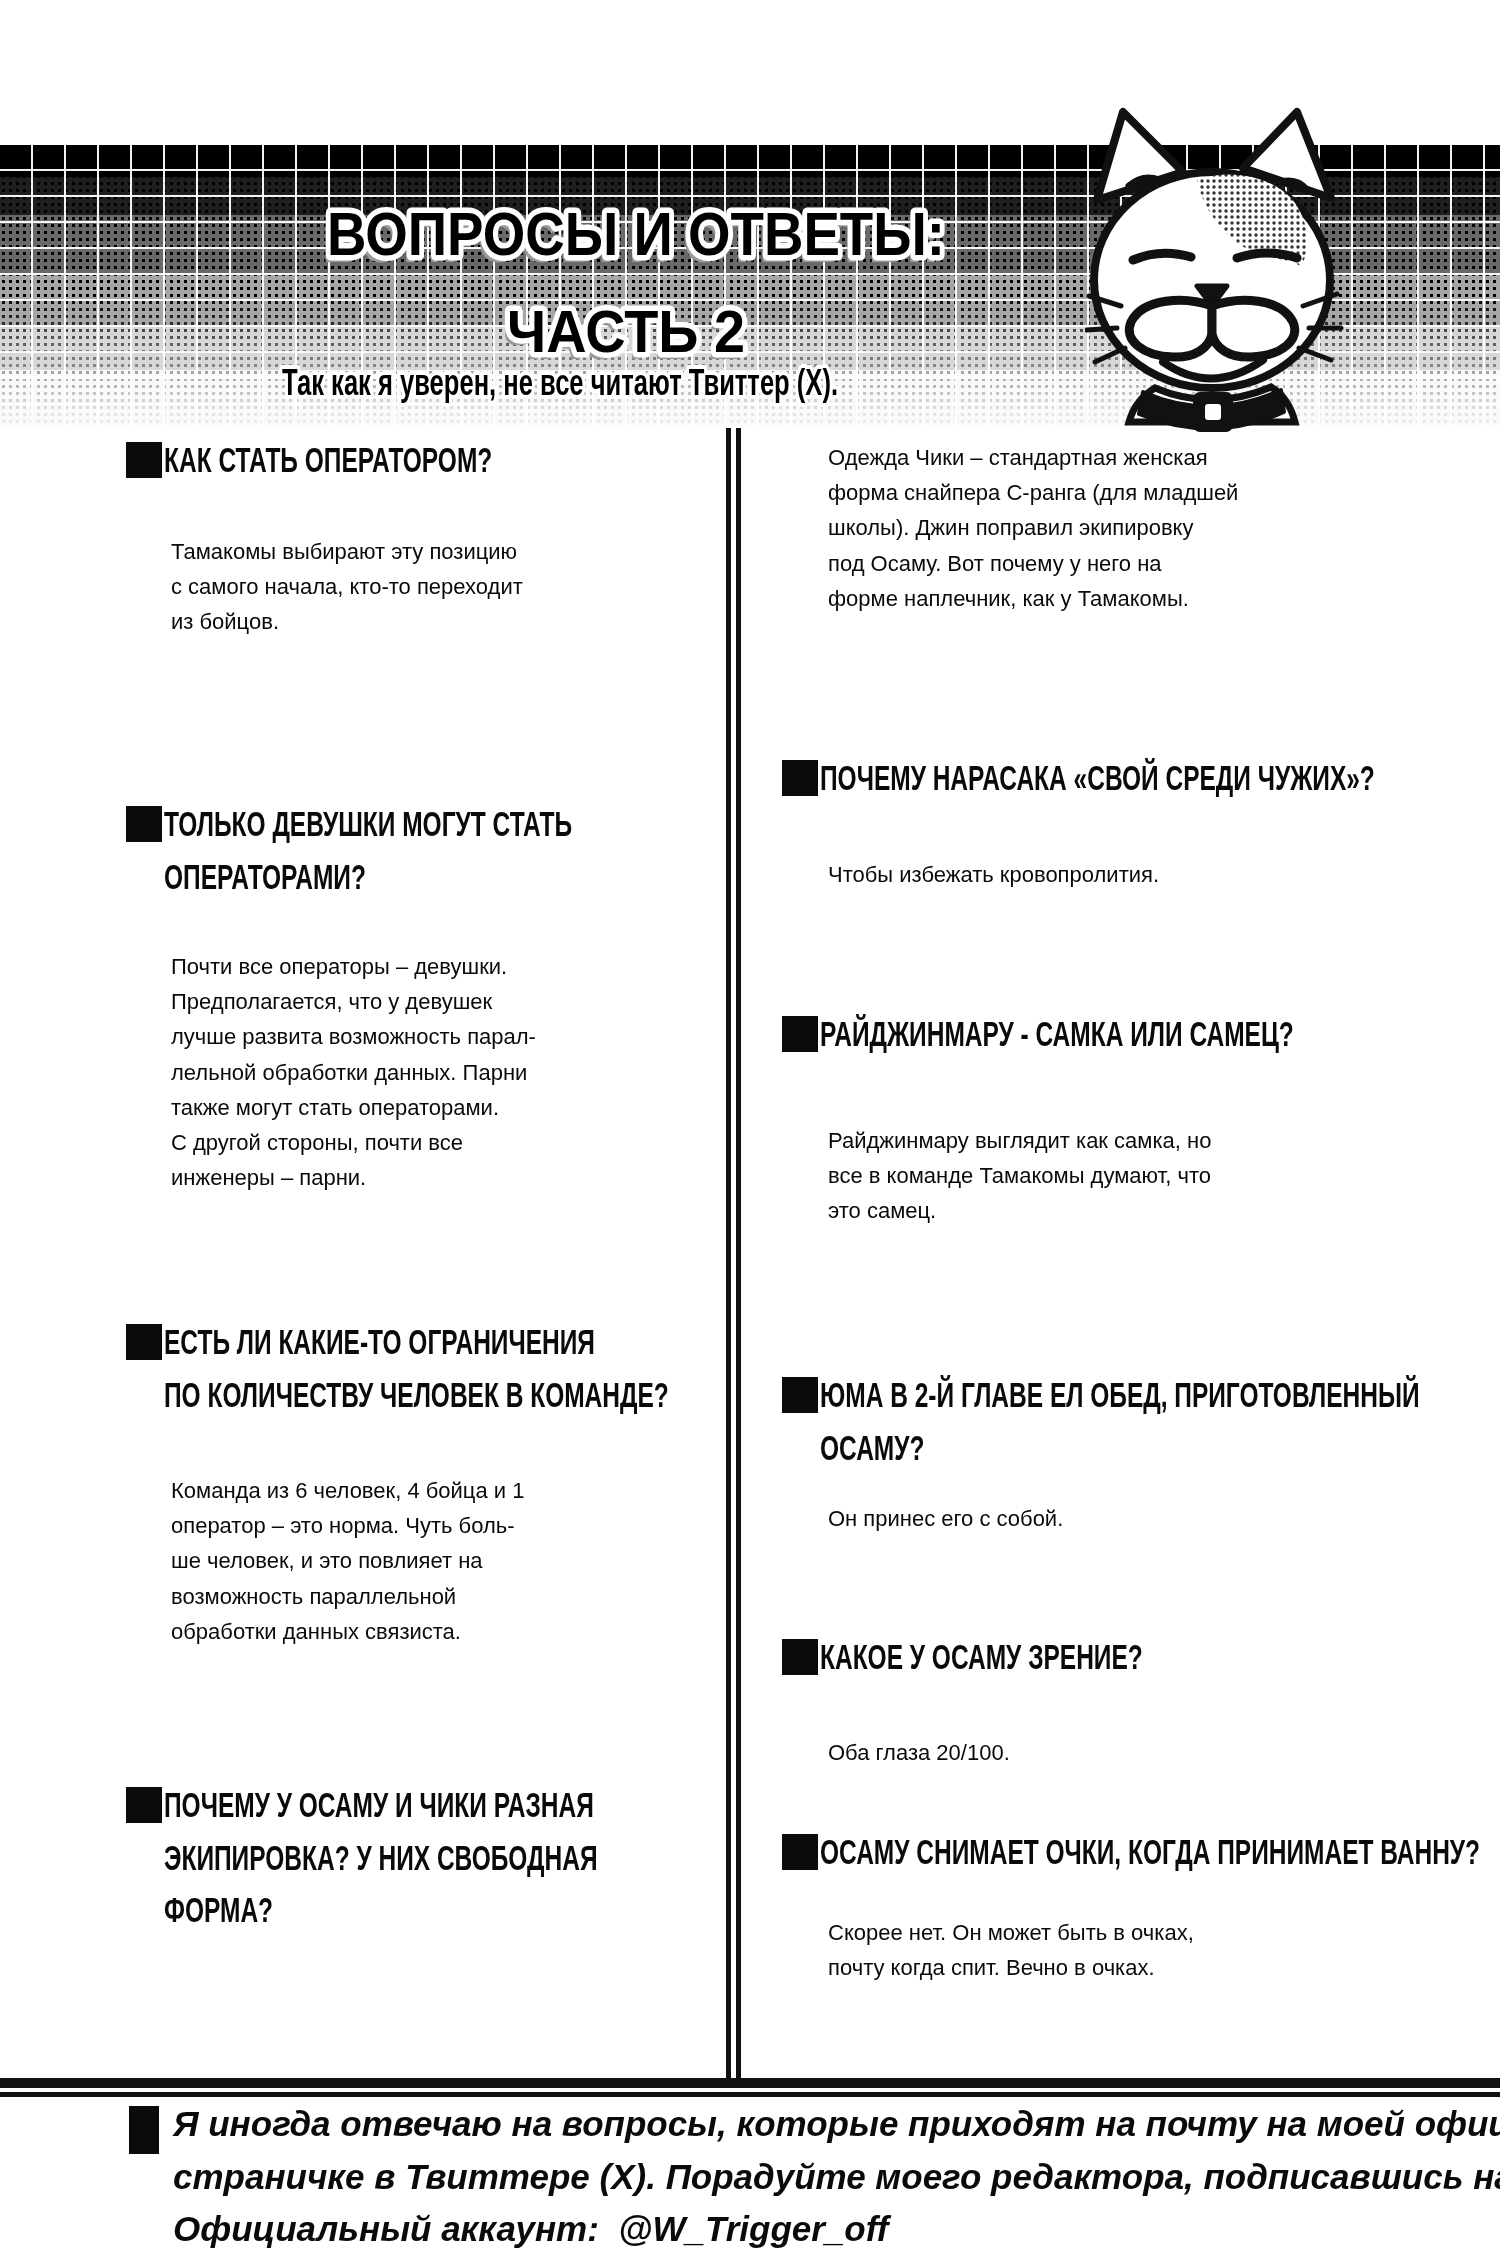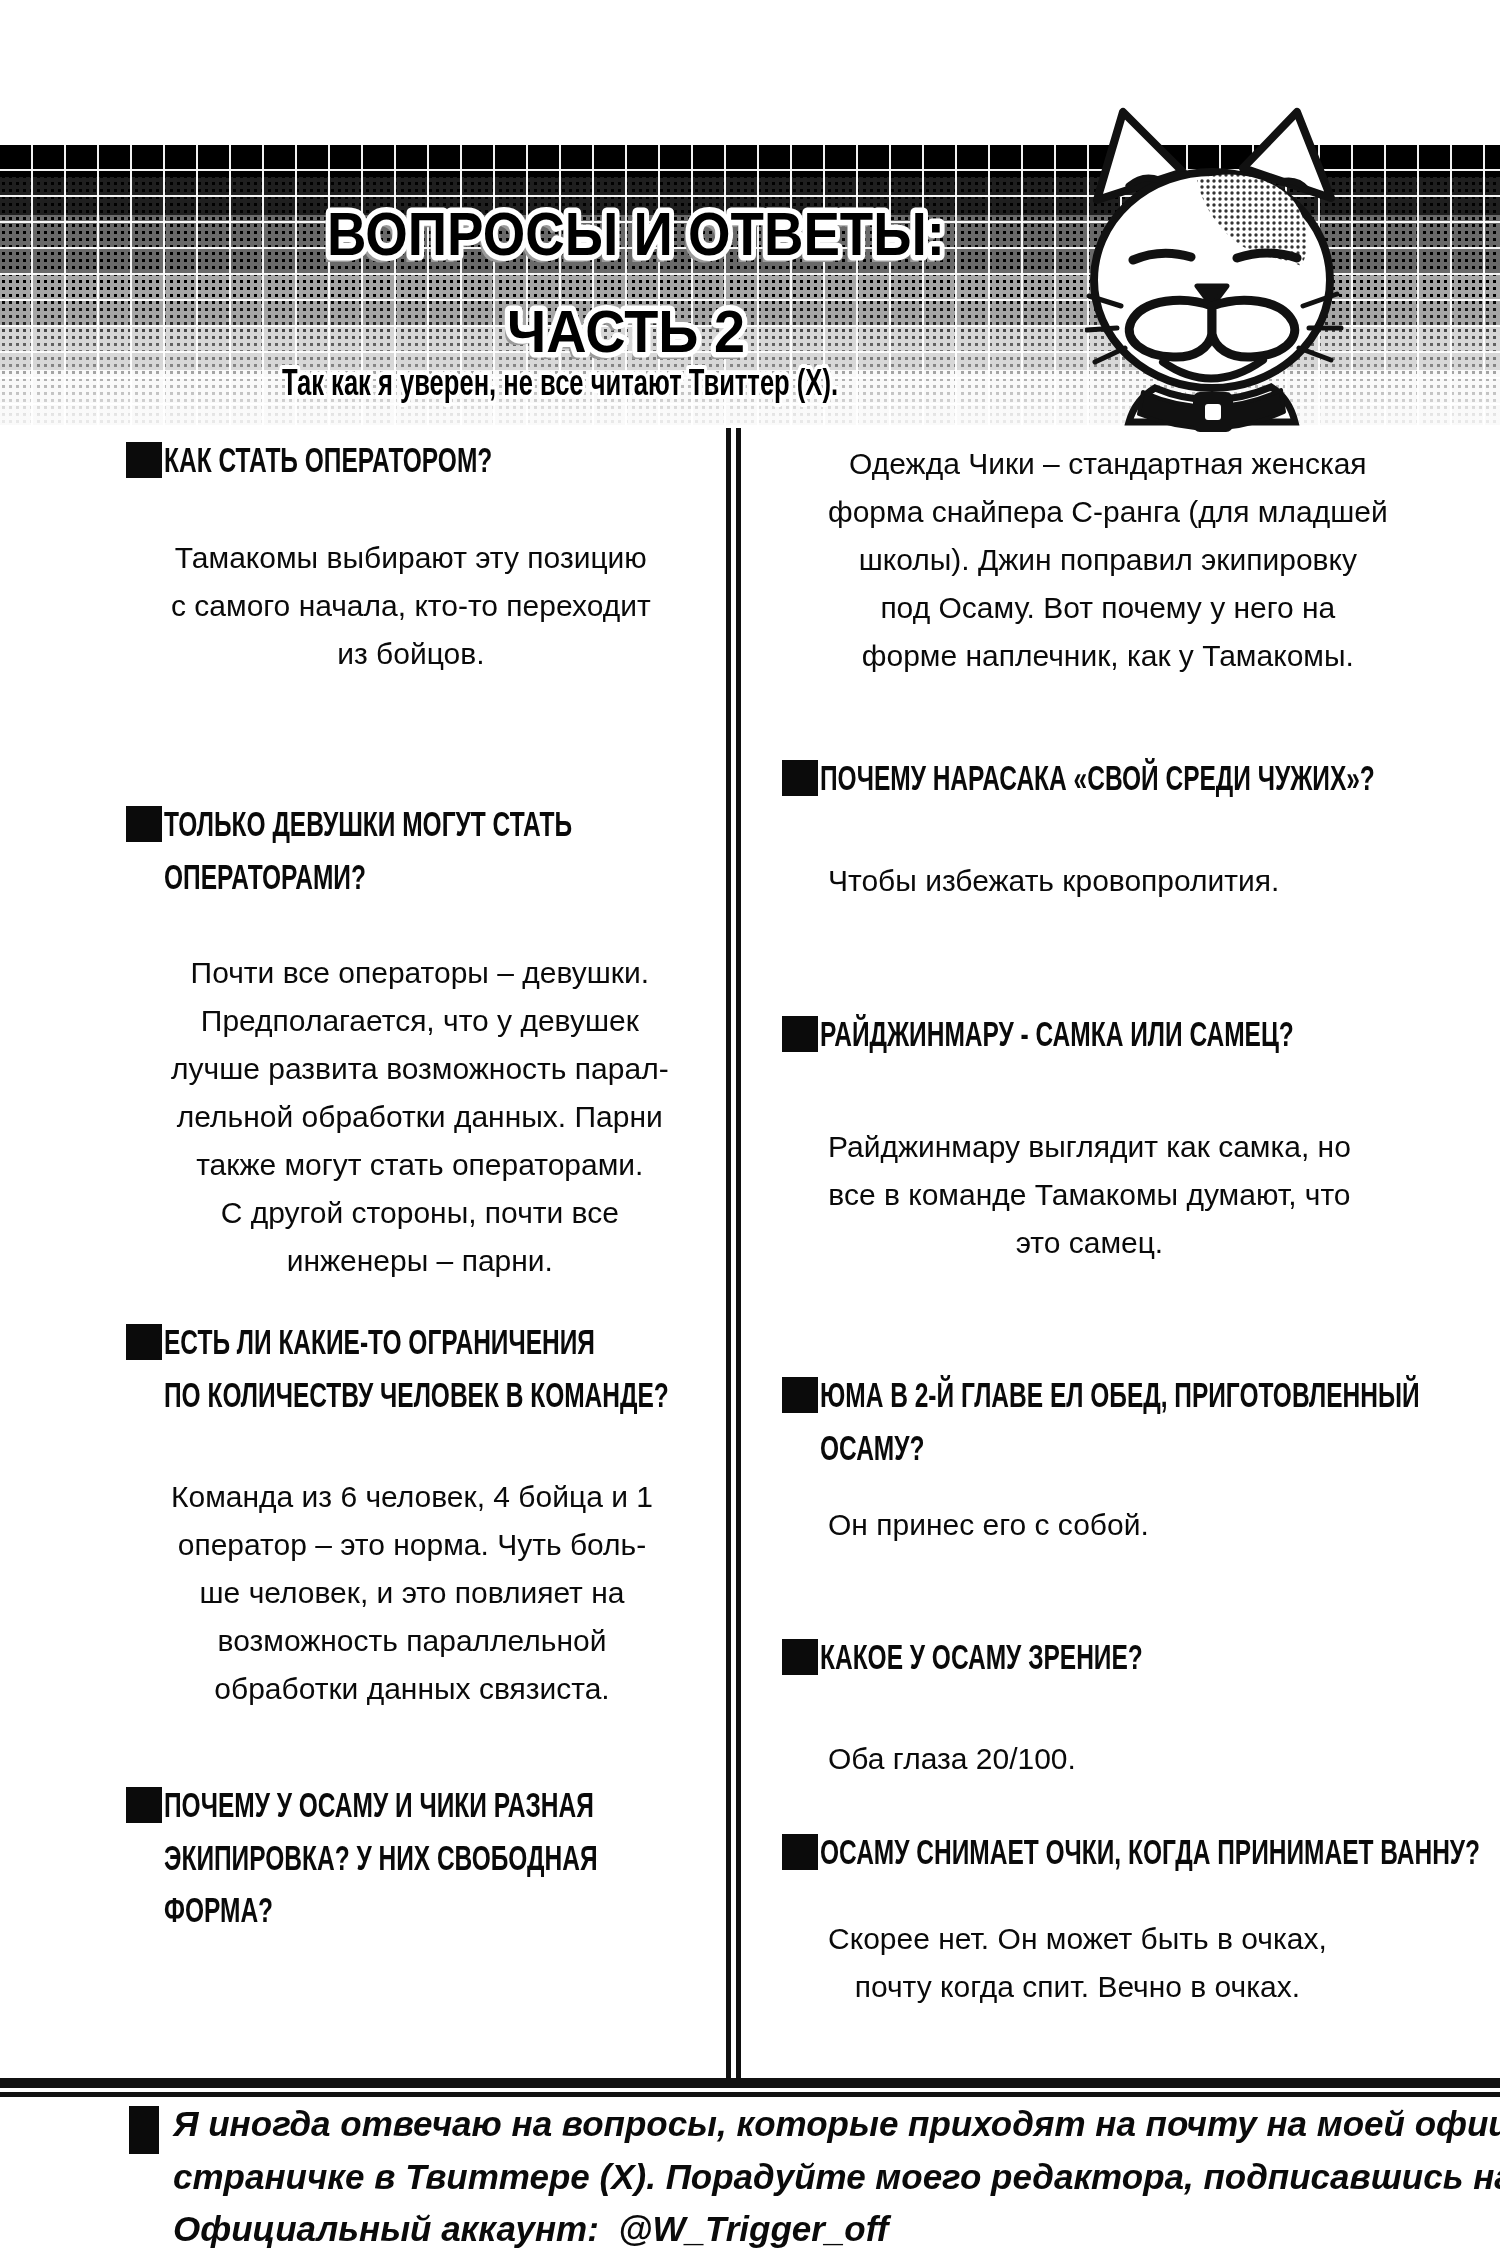--- a/index.html
+++ b/index.html
@@ -27,21 +27,21 @@
   .divider-v{position:absolute;left:726px;top:428px;width:15px;height:1650px;
              border-left:5px solid #111;border-right:5px solid #111;box-sizing:border-box;}
   .divider-h{position:absolute;left:0;top:2078px;width:1500px;height:19px;
              border-top:10px solid #111;border-bottom:5px solid #111;box-sizing:border-box;}
 
   
   .q{position:absolute;display:flex;align-items:flex-start;gap:2px;}
   .q-bullet{width:36px;height:36px;background:#0b0b0b;flex:0 0 auto;margin-top:8px;}
   .q-text{font-weight:bold;font-size:35px;line-height:1.5;white-space:pre;letter-spacing:0;
           transform:scaleX(.70);transform-origin:left top;}
-  .a{position:absolute;font-size:30px;line-height:1.6;white-space:pre;text-align:center;}
+  .a{position:absolute;font-size:22px;line-height:1.6;white-space:pre;}
   .la{left:171px;}  .ra{left:828px;}
   .lq{left:126px;}  .rq{left:782px;}
 
   
   .footer{position:absolute;left:129px;top:2098px;display:flex;align-items:flex-start;gap:14px;}
   .f-bullet{width:30px;height:48px;background:#0b0b0b;flex:0 0 auto;margin-top:8px;}
   .f-text{font-style:italic;font-weight:600;font-size:35px;line-height:1.5;white-space:pre;}
 </style>
 </head>
 <body>

